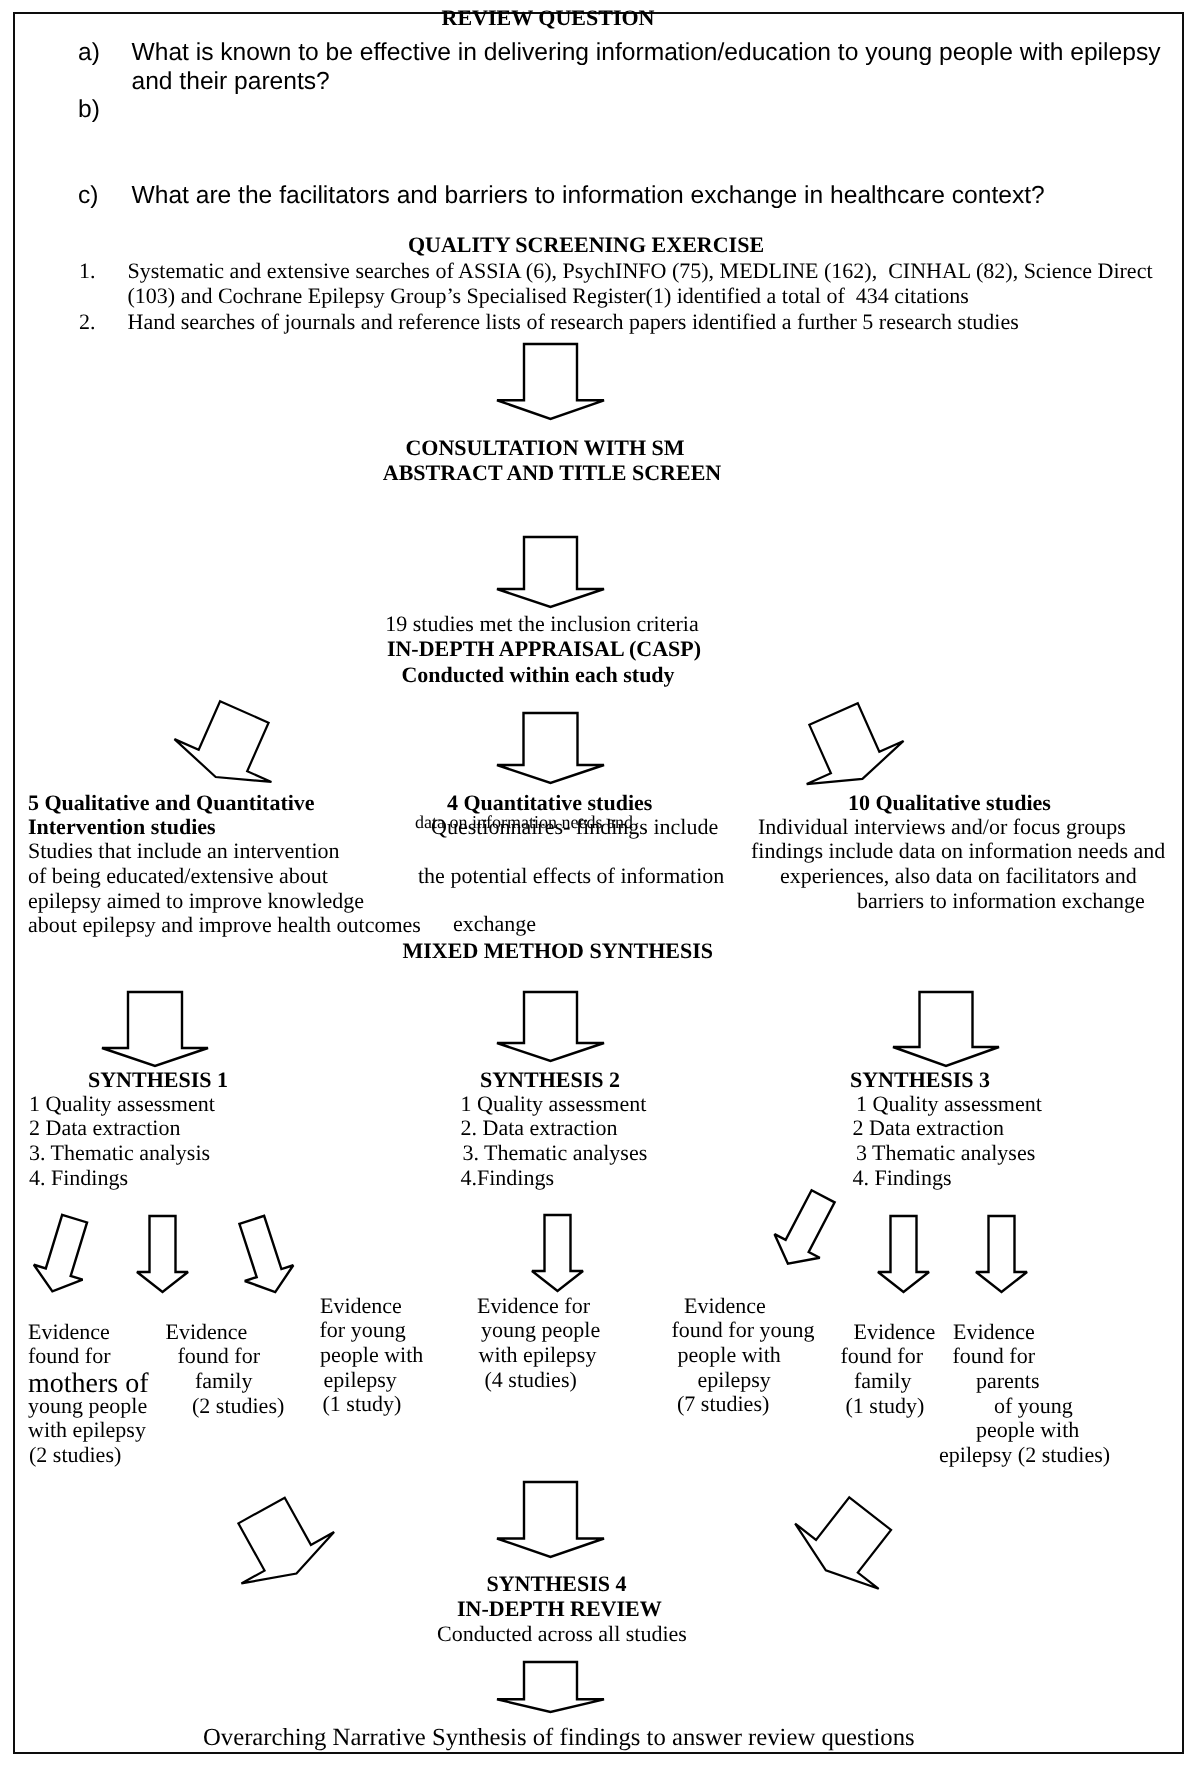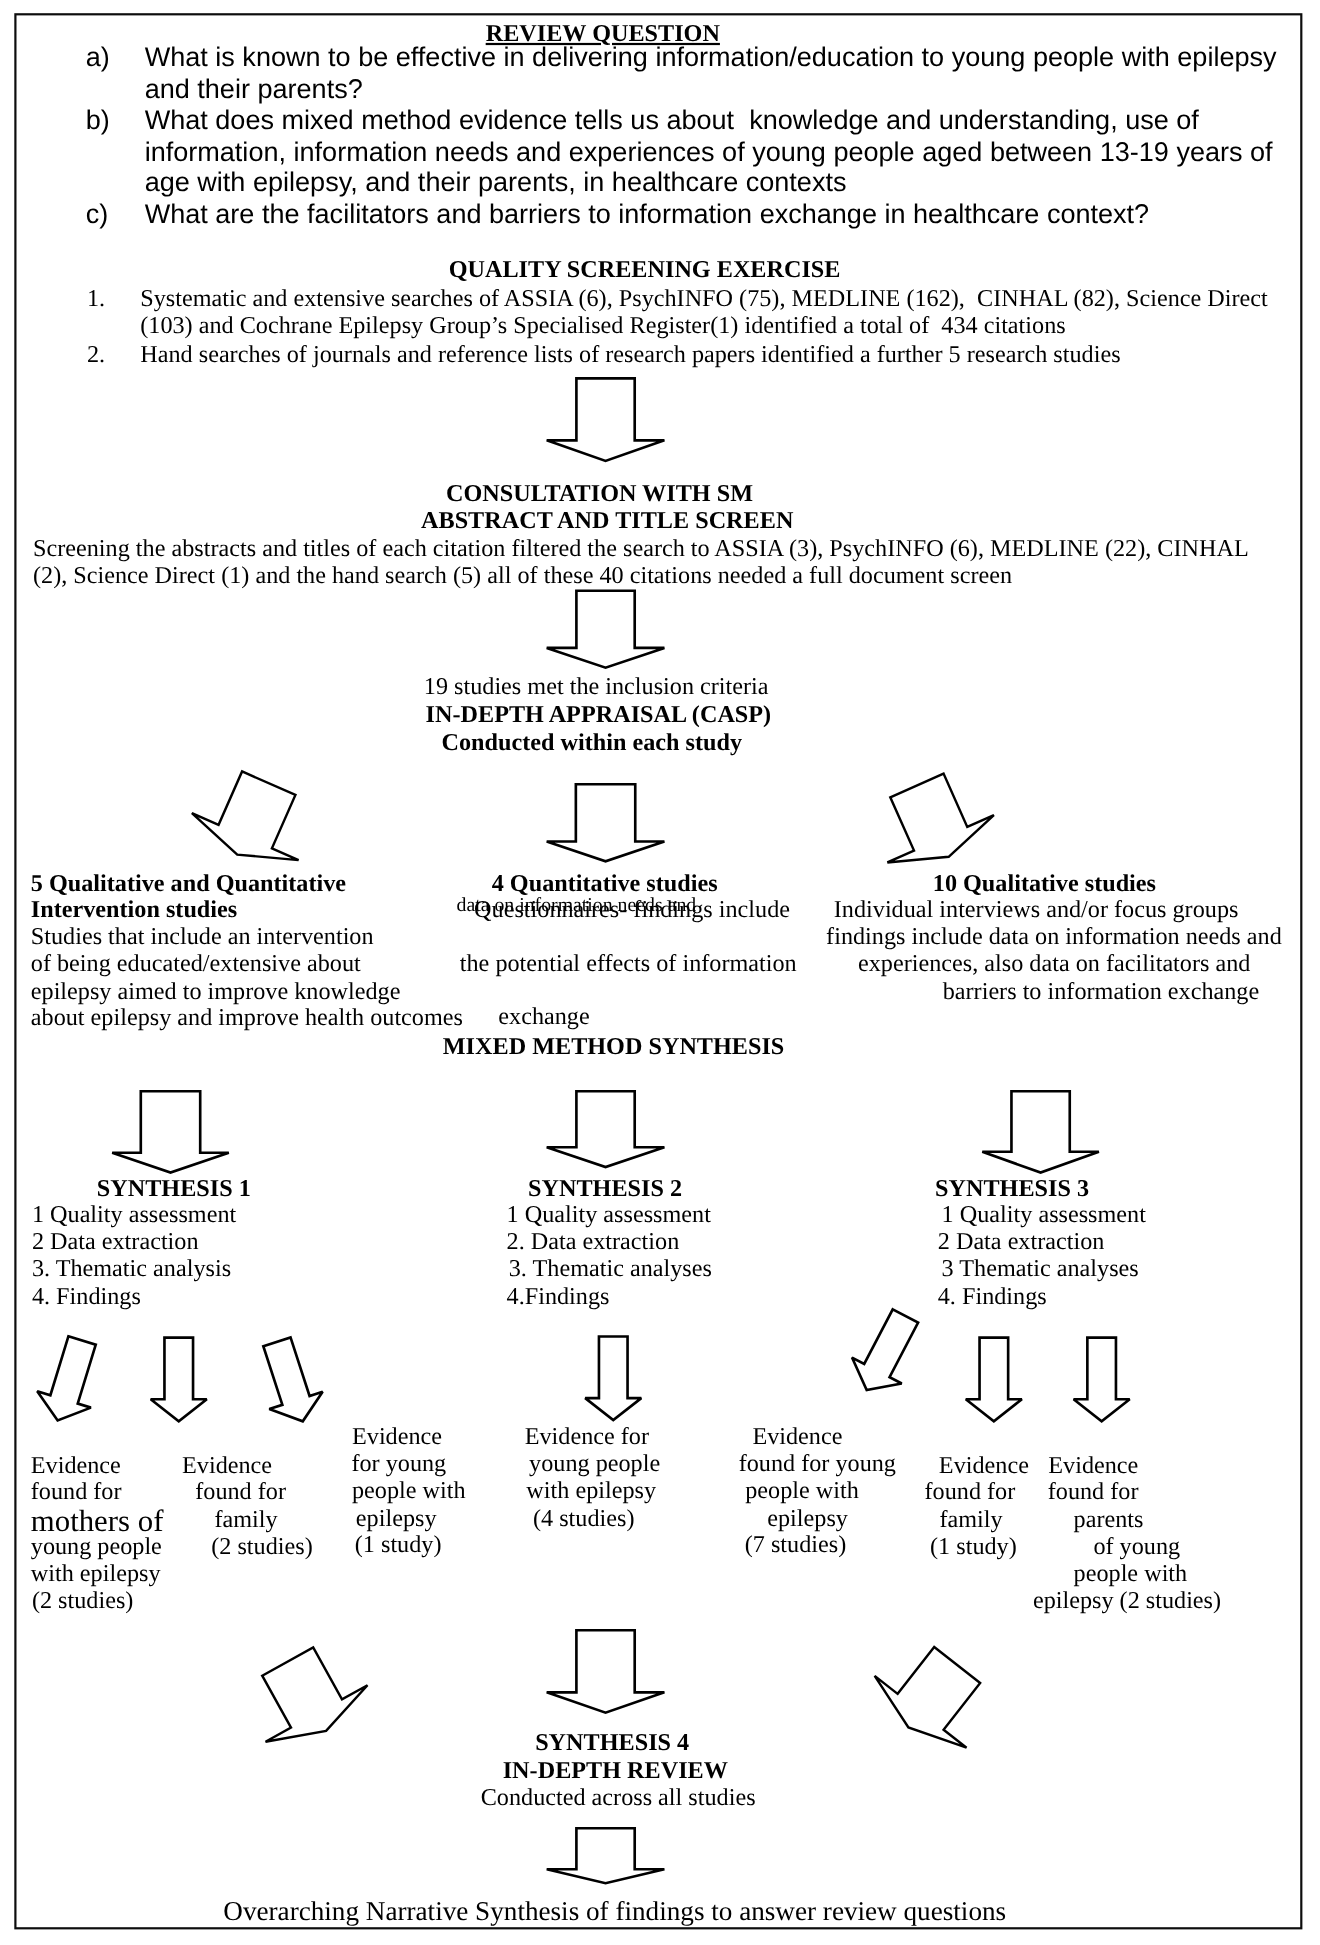--- a/index.html
+++ b/index.html
@@ -117,42 +117,40 @@
           <path d="M 26.5 0 L 79.5 0 L 79.5 54 L 106 54 L 53 72 L 0 54 L 26.5 54 Z" stroke-width="2.2"></path>
         </svg>
       </div>
       <div class="ar" style="left: 489px; top: 1653.6px; width: 123px; height: 66px;">
         <svg width="123" height="66" viewBox="-8 -8 123 66">
           <path d="M 27 0 L 80 0 L 80 37.3 L 107 37.3 L 53.5 50 L 0 37.3 L 27 37.3 Z" stroke-width="2.4"></path>
         </svg>
       </div>
     </div>
 
-  <div class="t b ctr" style="left:348px;top:17px;width:400px;font-size:22px;line-height:26px;text-decoration:underline;">REVIEW QUESTION</div>
+  <div class="t b ctr" style="left:348px;top:5px;width:400px;font-size:22px;line-height:26px;">REVIEW QUESTION</div>
 
   <div class="t sans" style="left:78px;top:39px;font-size:24.6px;line-height:28.6px;">a)</div>
   <div class="t sans" style="left:131.5px;top:39px;width:1040px;font-size:24.6px;line-height:28.6px;">What is known to be effective in delivering information/education to young people with epilepsy  and their parents?</div>
 
   <div class="t sans" style="left:78px;top:96.2px;font-size:24.6px;line-height:28.6px;">b)</div>
-  <div class="t sans" style="left:131.5px;top:96.2px;width:1040px;font-size:24.6px;line-height:28.6px;">What does mixed method evidence tells us about  knowledge and understanding, use of information, information needs and experiences of young people aged between 13-19 years of age with epilepsy, and their parents, in healthcare contexts</div>
 
   <div class="t sans" style="left:78px;top:182px;font-size:24.6px;line-height:28.6px;">c)</div>
   <div class="t sans" style="left:131.5px;top:182px;width:1040px;font-size:24.6px;line-height:28.6px;">What are the facilitators and barriers to information exchange in healthcare context?</div>
 
   <div class="t b ctr" style="left:386px;top:232px;width:400px;font-size:22px;line-height:26px;">QUALITY SCREENING EXERCISE</div>
 
   <div class="t" style="left:79px;top:257.5px;font-size:22px;line-height:25.75px;">1.</div>
   <div class="t" style="left:127.5px;top:257.5px;width:1040px;font-size:22px;line-height:25.75px;">Systematic and extensive searches of ASSIA (6), PsychINFO (75), MEDLINE (162),  CINHAL (82), Science Direct (103) and Cochrane Epilepsy Group’s Specialised Register(1) identified a total of  434 citations</div>
 
   <div class="t" style="left:79px;top:309px;font-size:22px;line-height:25.75px;">2.</div>
   <div class="t" style="left:127.5px;top:309px;width:1040px;font-size:22px;line-height:25.75px;">Hand searches of journals and reference lists of research papers identified a further 5 research studies</div>
 
   <div class="t b ctr" style="left:345px;top:434.5px;width:400px;font-size:22px;line-height:25.6px;">CONSULTATION WITH SM</div>
   <div class="t b ctr" style="left:352px;top:460px;width:400px;font-size:22px;line-height:25.6px;">ABSTRACT AND TITLE SCREEN</div>
-  <div class="t" style="left:30px;top:485px;width:1118px;font-size:22px;line-height:25.1px;">Screening the abstracts and titles of each citation filtered the search to ASSIA (3), PsychINFO (6), MEDLINE (22), CINHAL (2), Science Direct (1) and the hand search (5) all of these 40 citations needed a full document screen</div>
 
   <div class="t ctr" style="left:342px;top:611px;width:400px;font-size:22px;line-height:25.3px;">19 studies met the inclusion criteria</div>
   <div class="t b ctr" style="left:344px;top:636.3px;width:400px;font-size:22px;line-height:25.3px;text-align:center;">IN-DEPTH APPRAISAL (CASP)</div>
   <div class="t b ctr" style="left:338px;top:661.6px;width:400px;font-size:22px;line-height:25.3px;">Conducted within each study</div>
 
   <div>
       <div class="ln b" style="left: 28px; top: 791.799px; font-size: 22px;">5 Qualitative and Quantitative</div>
       <div class="ln b" style="left: 28px; top: 816.499px; font-size: 22px;">Intervention studies</div>
       <div class="ln" style="left: 28px; top: 840.2px; font-size: 22px;">Studies that include an intervention</div>
       <div class="ln" style="left: 28px; top: 864.9px; font-size: 22px;">of being educated/extensive about</div>

